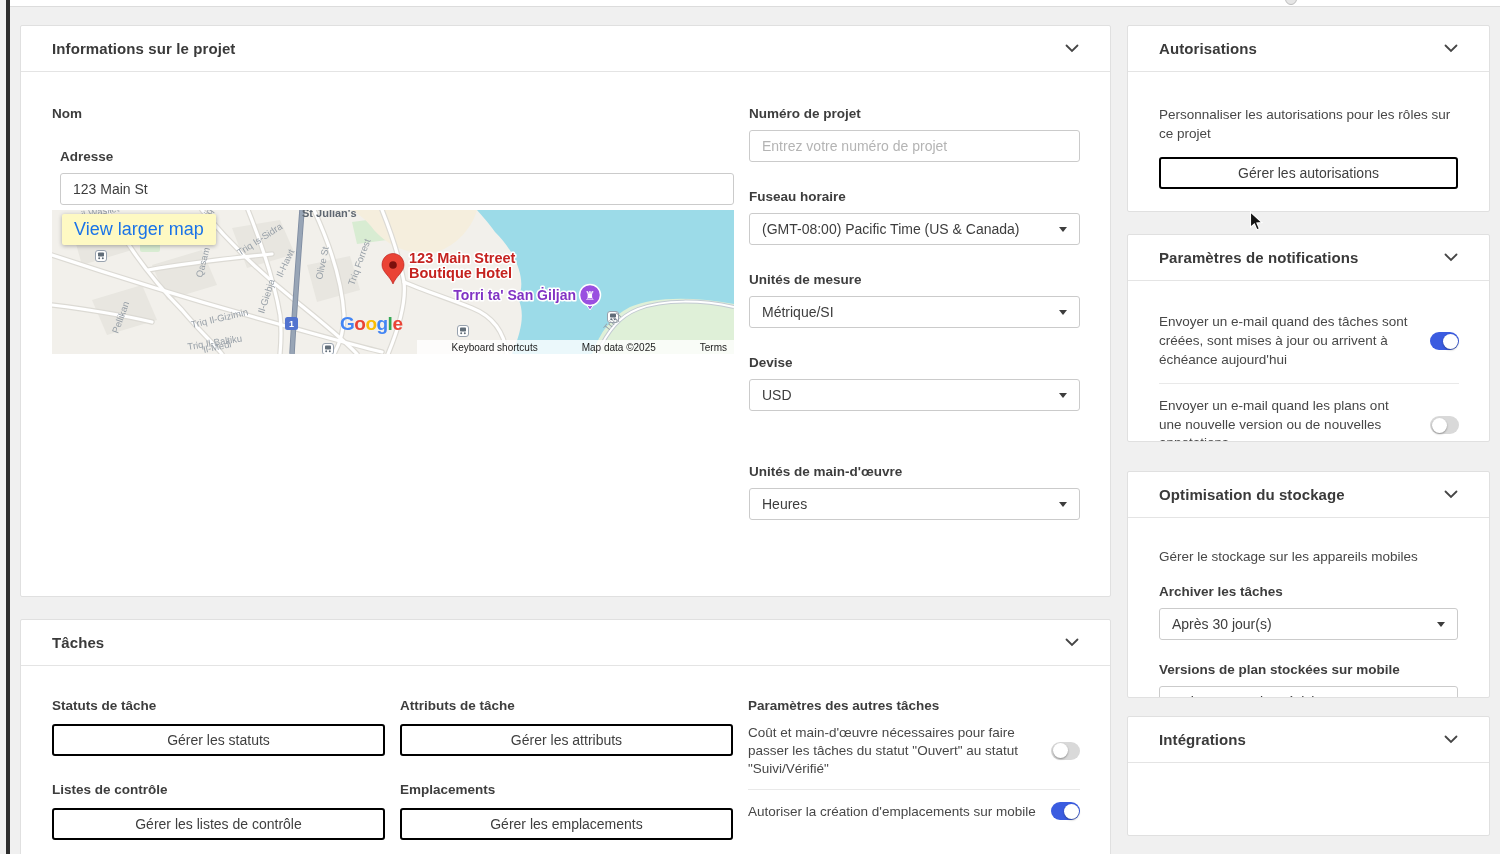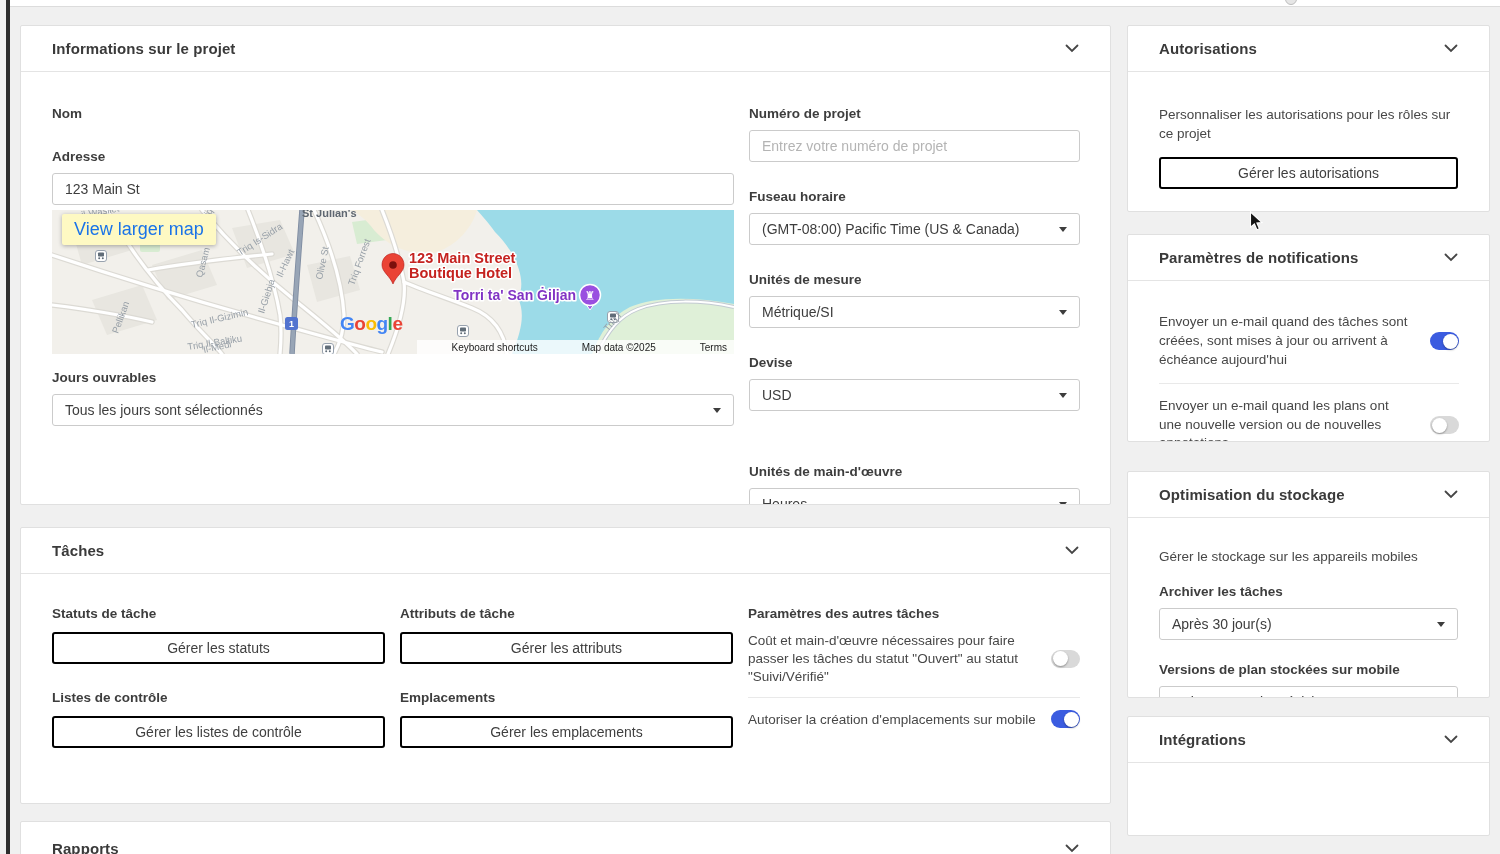--- a/index.html
+++ b/index.html
@@ -34,21 +34,21 @@
             border-left:4.5px solid transparent; border-right:4.5px solid transparent; border-top:5px solid #3d3d3d; }
   .btn { width:100%; height:32px; background:#fff; border:2px solid #000000; border-radius:3px;
          font:14px "Liberation Sans", sans-serif; color:#3f3f3f; display:flex; align-items:center; justify-content:center; cursor:pointer; }
 
   .toggle { position:relative; width:29px; height:18px; border-radius:9px; background:#d9d9d9; flex:none; cursor:pointer; transition:background .1s; }
   .toggle .knob { position:absolute; top:1.5px; left:1.5px; width:15px; height:15px; border-radius:50%; background:#fff; box-shadow:0 1px 2px rgba(0,0,0,.35); }
   .toggle.on { background:#3b5ce0; }
   .toggle.on .knob { left:auto; right:1.5px; }
 
   
-  #project-info { height:480px; margin-bottom:22px; }
+  #project-info { height:572px; margin-bottom:22px; }
   .pi-body { display:grid; grid-template-columns:682px 1fr; column-gap:15px; padding:34px 30px 0 31px; }
   .fblock { margin-bottom:27px; }
   .map-wrap { position:relative; width:682px; height:144px; margin:-11px 0 16px 0; overflow:hidden; background:#f2f0eb; }
   .map-larger { position:absolute; left:10px; top:4px; background:#fef9c3; box-shadow:0 1px 4px rgba(0,0,0,.3); border-radius:2px;
                 padding:5px 12px; font-size:18px; color:#1a73e8; cursor:pointer; }
   .map-google { position:absolute; left:288px; top:103px; font-size:19px; font-weight:bold; letter-spacing:-.5px; cursor:pointer; }
   .map-attrib { position:absolute; right:0; bottom:0; height:14px; background:rgba(255,255,255,.8); display:flex; align-items:center;
                 gap:16px; padding:0 7px; font-size:10px; color:#1c1c1c; white-space:nowrap; }
   .map-attrib span { cursor:pointer;margin-left:28px; }
 
@@ -103,21 +103,21 @@
         <svg class="chev" viewBox="0 0 14 9">
             <polyline points="1.5,1.5 7,7 12.5,1.5" fill="none" stroke="#454545" stroke-width="1.8" stroke-linecap="round"></polyline>
           </svg>
       </div>
       <div class="pi-body">
 
         <div>
           <div class="fblock">
             <div class="flabel">Nom</div>
           </div>
-          <div class="fblock" style="margin-bottom:16px;">
+          <div class="fblock" style="margin-bottom:16px;margin-left:8px;">
             <div class="flabel">Adresse</div>
             <input class="tinput" value="123 Main St" style="">
           </div>
 
           <div class="map-wrap">
             <svg width="682" height="144" viewBox="0 0 682 144">
               <rect width="682" height="144" fill="#f2f0eb"></rect>
               <g fill="#e8e6e0">
                 <polygon points="20,20 70,10 80,40 30,55"></polygon>
                 <polygon points="100,55 150,40 165,75 115,90"></polygon>
@@ -213,27 +213,20 @@
             </svg>
             <span class="map-larger">View larger map</span>
             <span class="map-google"><span style="color: rgb(66, 133, 244);">G</span><span style="color: rgb(234, 67, 53);">o</span><span style="color: rgb(251, 188, 5);">o</span><span style="color: rgb(66, 133, 244);">g</span><span style="color: rgb(52, 168, 83);">l</span><span style="color: rgb(234, 67, 53);">e</span></span>
             <div class="map-attrib">
               <span>Keyboard shortcuts</span>
               <span>Map data ©2025</span>
               <span>Terms</span>
             </div>
           </div>
 
-          <div class="fblock">
-            <div class="flabel">Jours ouvrables</div>
-            <div class="selbox">
-              <span>Tous les jours sont sélectionnés</span>
-              <span class="caret"></span>
-            </div>
-          </div>
         </div>
 
         <div>
           <div class="fblock">
             <div class="flabel">Numéro de projet</div>
             <input class="tinput" placeholder="Entrez votre numéro de projet" style="">
           </div>
           <div class="fblock">
             <div class="flabel">Fuseau horaire</div>
             <div class="selbox">

